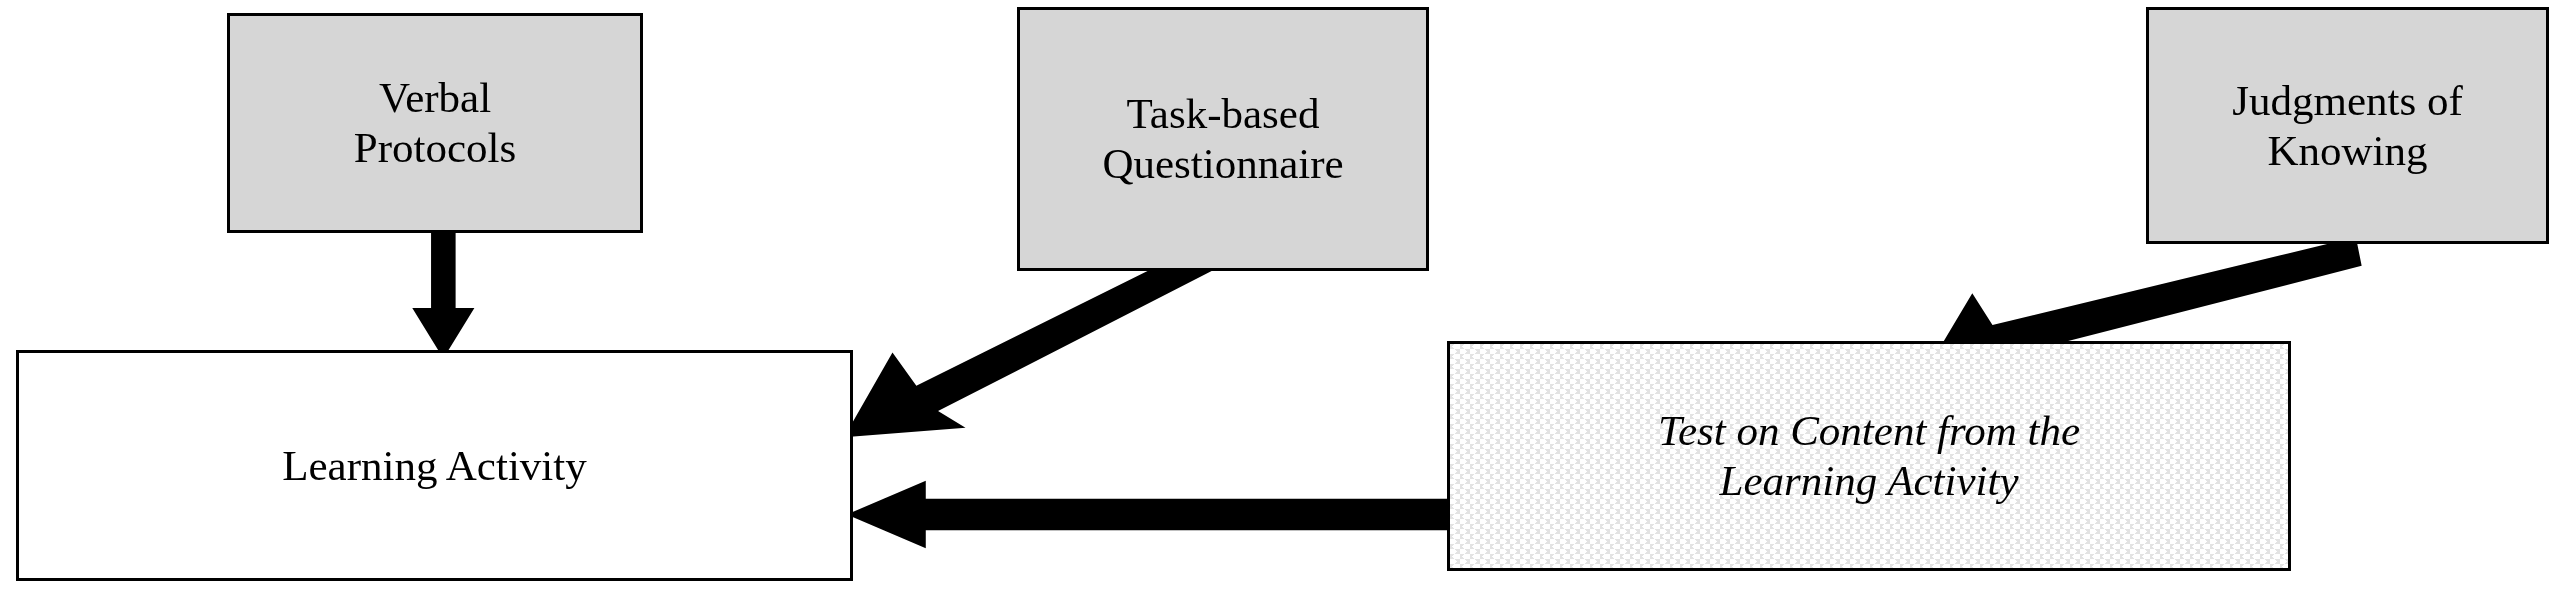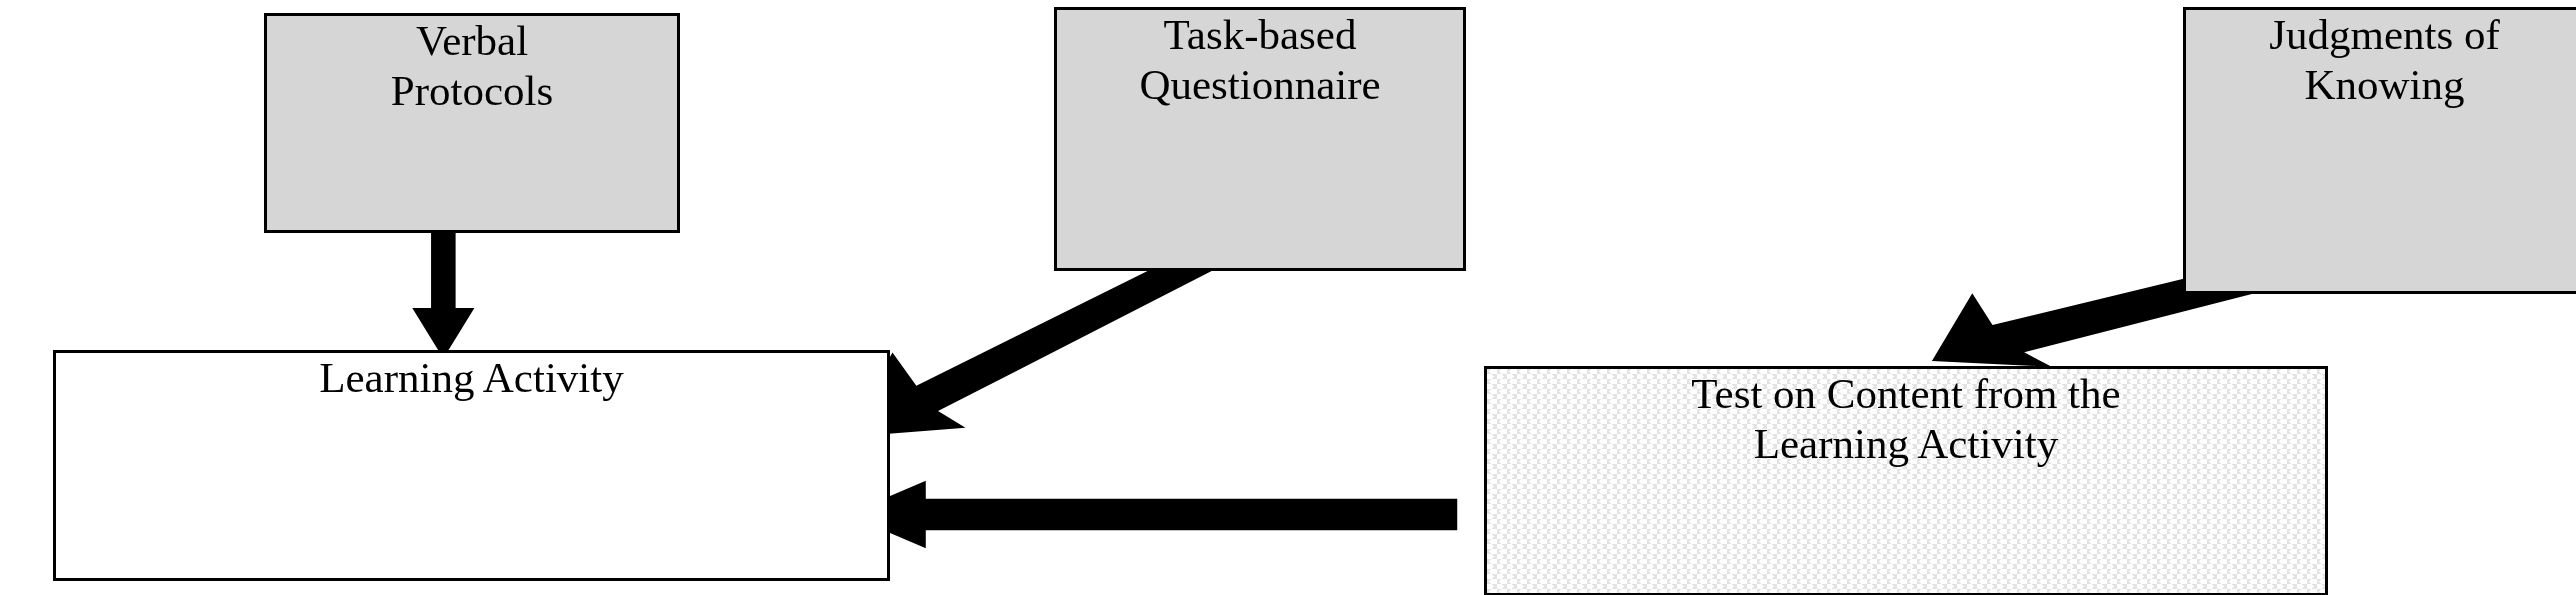--- a/index.html
+++ b/index.html
@@ -9,47 +9,47 @@
     height:595px;
     background:#ffffff;
     overflow:hidden;
     font-family:"Liberation Serif","DejaVu Serif",serif;
   }
   .node{
     position:absolute;
     box-sizing:border-box;
     border:3.6px solid #000000;
     display:flex;
+    align-items:center;
     justify-content:center;
     text-align:center;
     color:#000000;
     line-height:1.16;
     font-size:43px;
     white-space:pre-line;
     z-index:3;
-    margin-left:37px;
   }
   .node.gray{ background:#d6d6d6; }
   .node.plain{ background:#ffffff; }
   .node.textured{
     background-color:#ffffff;
     background-image:
       linear-gradient(135deg, #e3e3e3 25%, transparent 25%, transparent 75%, #e3e3e3 75%),
       linear-gradient(45deg,  #e3e3e3 25%, transparent 25%, transparent 75%, #e3e3e3 75%);
     background-size:10px 10px;
     background-position:0 0, 0 5px;
   }
   .node .label{ display:block; width:100%; padding:0 7.2px; }
 
   
   #box-verbal     { left:227px;  top:13px;  width:416px;  height:220px; }
   #box-task       { left:1017px; top:7.2px;  width:412px;  height:264px; }
-  #box-judgments  { left:2146px; top:7.2px;  width:403px;  height:287px; }
+  #box-judgments  { left:2146px; top:7.2px;  width:403px;  height:237px; }
   #box-learning   { left:16px;   top:350px; width:837px; height:231px; }
-  #box-test       { left:1447px; top:366px; width:844px; height:230px; }
+  #box-test       { left:1447px; top:341px; width:844px; height:230px;font-style:italic; }
 
   
   .arrow{ position:absolute; z-index:2; }
   .arrow svg{ display:block; overflow:visible; }
 </style>
 </head>
 <body>
 
 <div id="stage">
 

